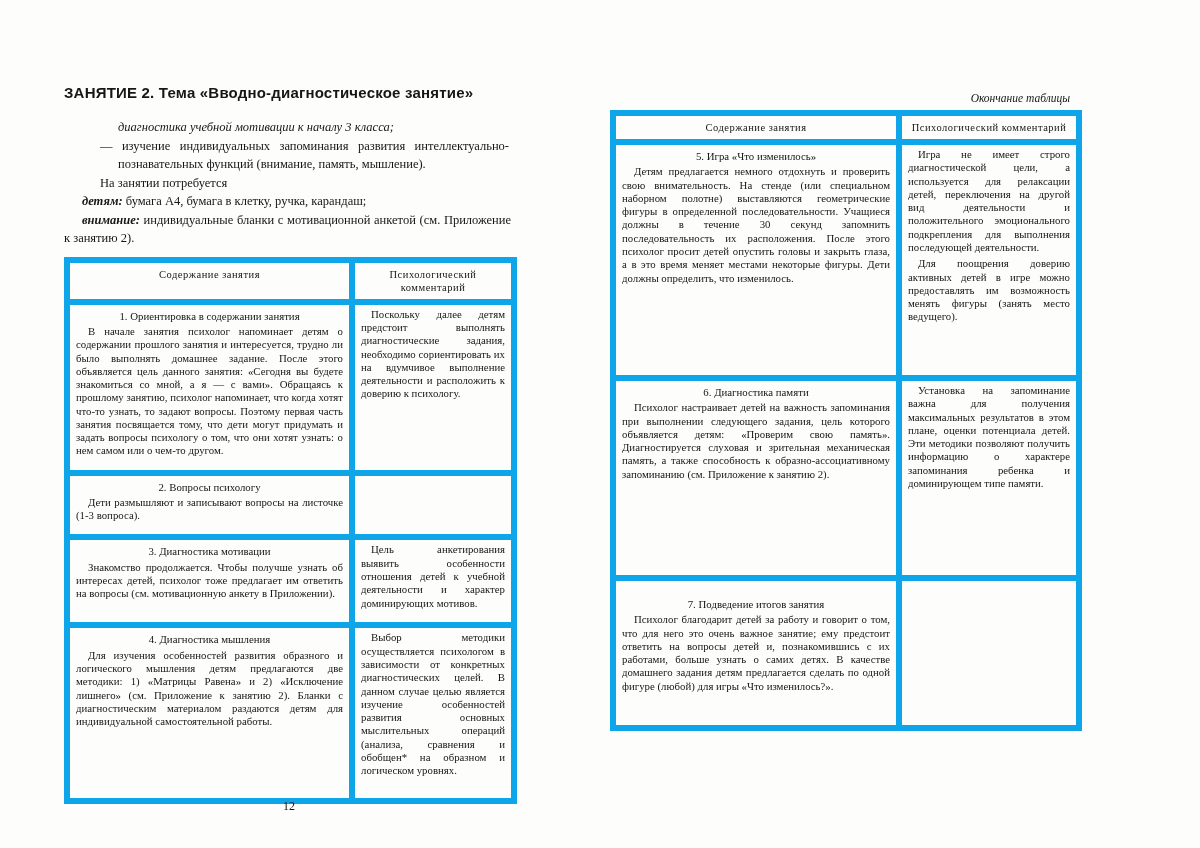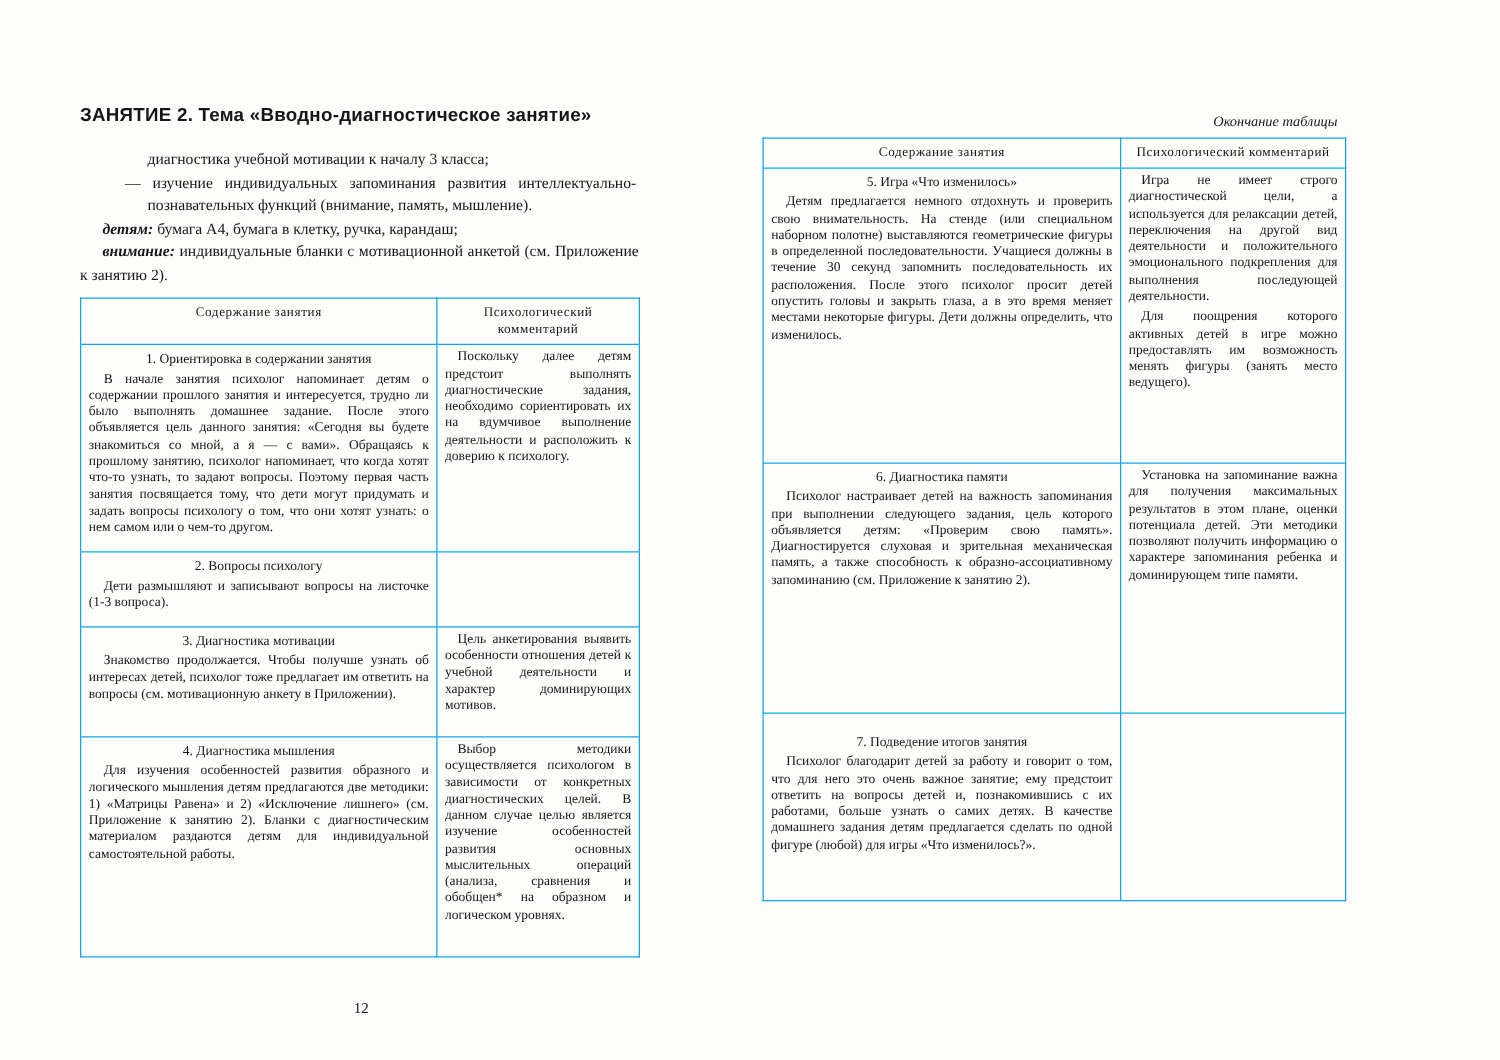--- a/index.html
+++ b/index.html
@@ -20,28 +20,28 @@
     font-weight: bold;
     font-size: 15px;
     letter-spacing: .2px;
     margin-bottom: 17px;
     white-space: nowrap;
   }
   .intro { font-size: 12.5px; line-height: 1.48; }
   .intro p { margin: 0; }
   .lbl { font-weight: bold; font-style: italic; }
   .p-tasks-label { padding-left: 18px; }
-  .p-task1 { padding-left: 54px; }
+  .p-task1 { padding-left: 54px; font-style: italic; }
   .p-task2 { padding-left: 54px; text-indent: -18px; text-align: justify; padding-right: 2px; }
   .p-needs-intro { padding-left: 36px; }
   .p-needs { text-indent: 18px; text-align: justify; }
 
   
   table.doc-table { border-collapse: collapse; width: 100%; table-layout: fixed; }
-  .doc-table th, .doc-table td { border: 1px solid #0ea5e9; vertical-align: top; }
+  .doc-table th, .doc-table td { border: 6px solid #0ea5e9; vertical-align: top; }
   .doc-table th {
     font-weight: normal;
     font-size: 10.5px;
     letter-spacing: .5px;
     text-align: center;
     padding: 5px 4px;
     line-height: 1.25;
   }
   .doc-table td {
     font-size: 10.8px;
@@ -83,20 +83,21 @@
 
 <div class="sheet">
 
   <div class="left-col">
 
     <div class="doc-title">ЗАНЯТИЕ 2. Тема «Вводно-диагностическое занятие»</div>
 
     <div class="intro">
       <p class="p-task1">диагностика учебной мотивации к началу 3 класса;</p>
       <p class="p-task2">— изучение индивидуальных запоминания развития интеллектуально-познавательных функций (внимание, память, мышление).</p>
+      <p class="p-needs-intro">На занятии потребуется</p>
       <p class="p-needs"><span class="lbl">детям:</span> <span>бумага А4, бумага в клетку, ручка, карандаш;</span></p>
       <p class="p-needs"><span class="lbl">внимание:</span> <span>индивидуальные бланки с мотивационной анкетой (см. Приложение к занятию 2).</span></p>
     </div>
 
     <table class="doc-table">
       <colgroup>
           <col class="col-content">
           <col class="col-comment">
         </colgroup>
       <tbody>
@@ -158,21 +159,21 @@
         <th>Содержание занятия</th>
         <th>Психологический комментарий</th>
       </tr>
       <tr style="height:236px;">
         <td>
           <div class="cell-title">5. Игра «Что изменилось»</div>
           <div class="cell-body">Детям предлагается немного отдохнуть и проверить свою внимательность. На стенде (или специальном наборном полотне) выставляются геометрические фигуры в определенной последовательности. Учащиеся должны в течение 30 секунд запомнить последовательность их расположения. После этого психолог просит детей опустить головы и закрыть глаза, а в это время меняет местами некоторые фигуры. Дети должны определить, что изменилось.</div>
         </td>
         <td class="comment-cell">
           <p>Игра не имеет строго диагностической цели, а используется для релаксации детей, переключения на другой вид деятельности и положительного эмоционального подкрепления для выполнения последующей деятельности.</p>
-          <p>Для поощрения которого активных детей в игре можно предоставлять им возможность менять фигуры (занять место ведущего).</p>
+          <p>Для поощрения доверию активных детей в игре можно предоставлять им возможность менять фигуры (занять место ведущего).</p>
         </td>
       </tr>
       <tr style="height:200px;">
         <td>
           <div class="cell-title">6. Диагностика памяти</div>
           <div class="cell-body">Психолог настраивает детей на важность запоминания при выполнении следующего задания, цель которого объявляется детям: «Проверим свою память». Диагностируется слуховая и зрительная механическая память, а также способность к образно-ассоциативному запоминанию (см. Приложение к занятию 2).</div>
         </td>
         <td class="comment-cell">
           <p>Установка на запоминание важна для получения максимальных результатов в этом плане, оценки потенциала детей. Эти методики позволяют получить информацию о характере запоминания ребенка и доминирующем типе памяти.</p>
         </td>

